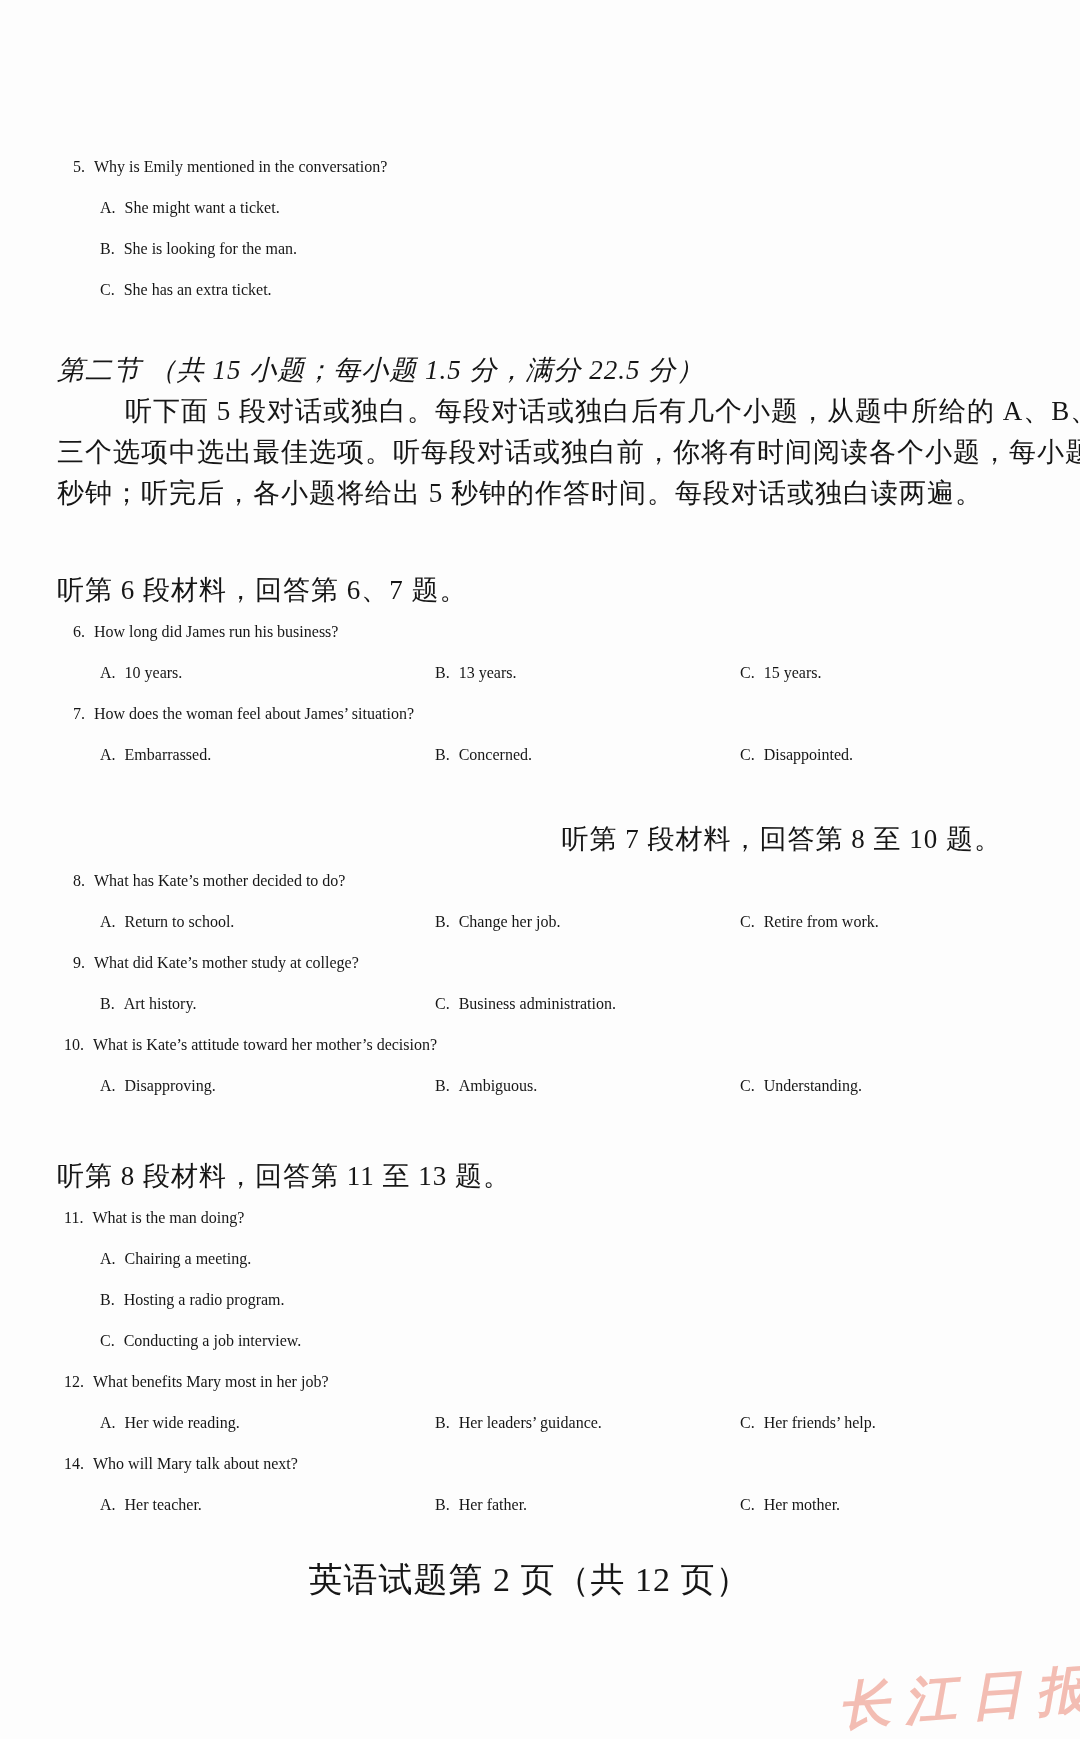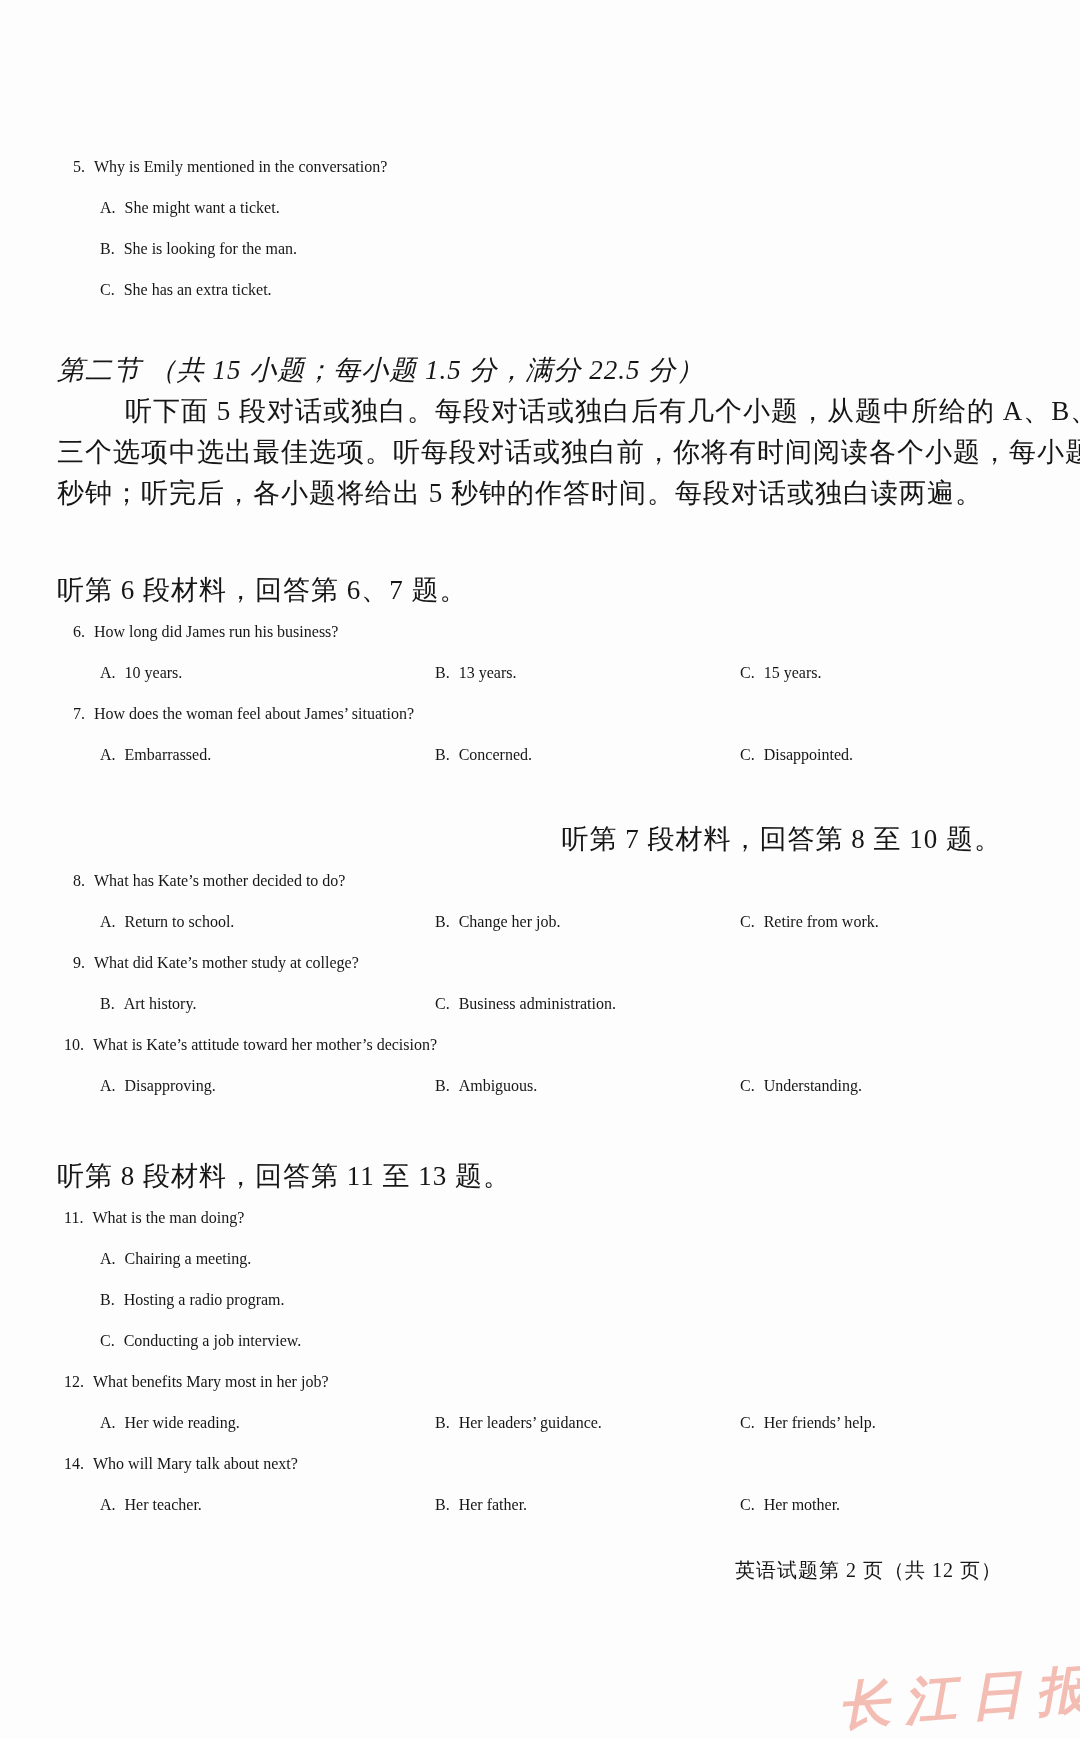--- a/index.html
+++ b/index.html
@@ -24,21 +24,21 @@
   .q.d2{padding-left:7px;}
   .num{margin-right:9px;}
   .optlabel{margin-right:9px;}
   .opt-row{display:grid;grid-template-columns:335px 305px 1fr;padding-left:43px;}
   .opt-stacked{padding-left:43px;}
   .mt-heading{margin-top:40px;font-style:italic;}
   .mt-block1{margin-top:56px;}
   .mt-block2{margin-top:44px;text-align:right;}
   .mt-block3{margin-top:50px;}
   .instr-first{padding-left:68px;}
-  .footer{margin-top:32px;text-align:right;font-size:20px;letter-spacing:1px;}
+  .footer{margin-top:32px;text-align:center;font-size:34px;letter-spacing:1px;}
   .watermark{
     position:absolute;
     bottom:6px;right:-22px;
     font-size:52px;
     letter-spacing:14px;
     font-style:italic;
     font-weight:bold;
     transform:rotate(-4deg);
     opacity:.85;
     white-space:nowrap;

